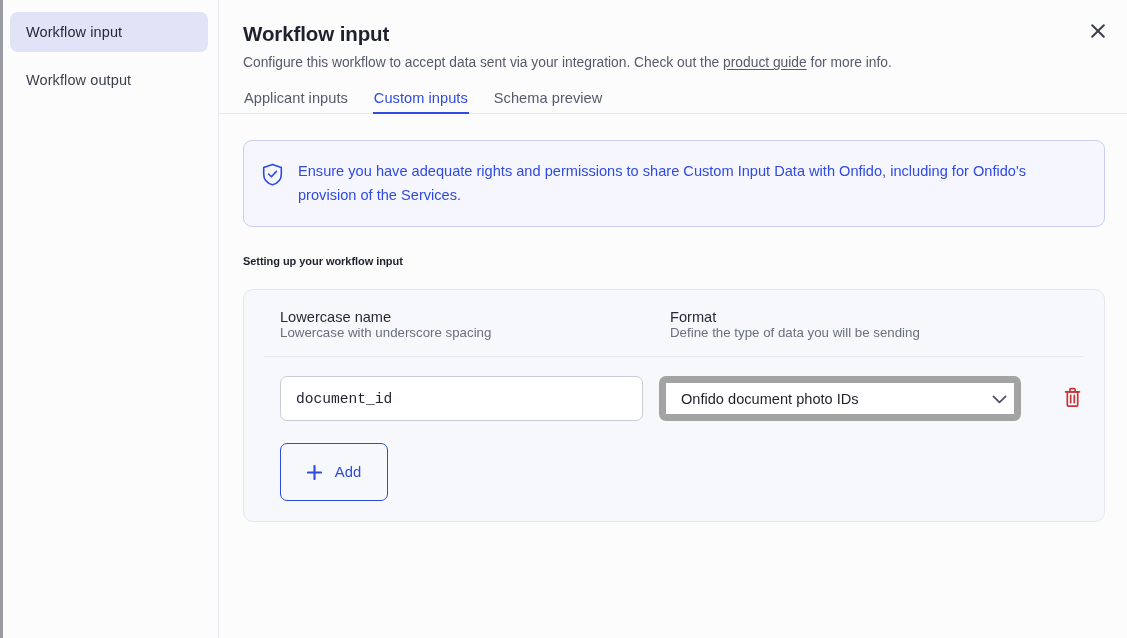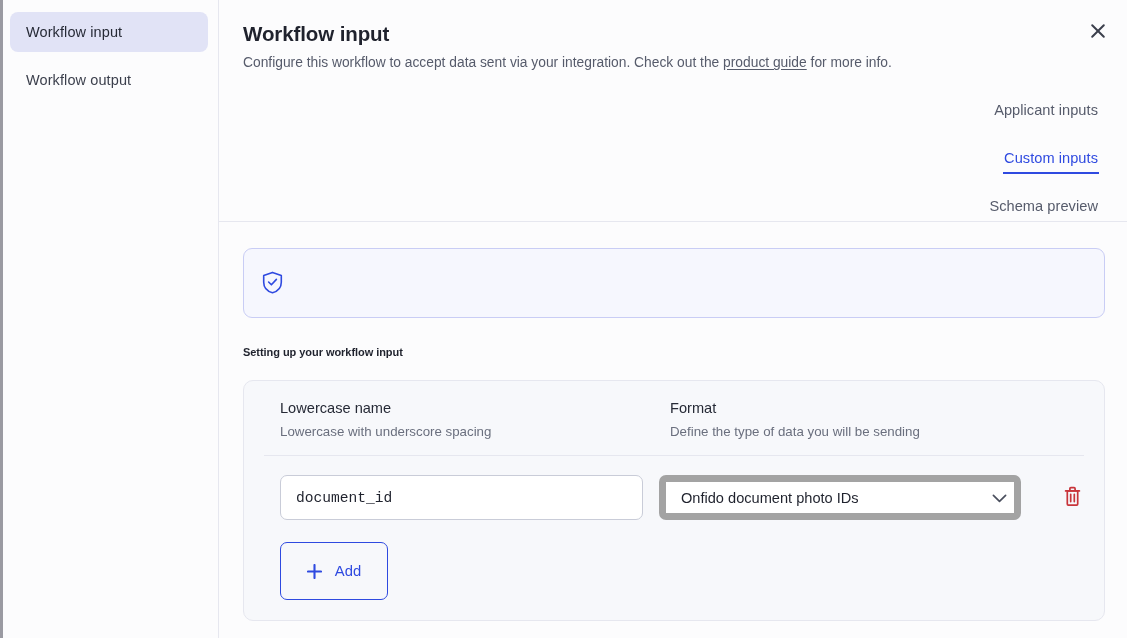--- a/index.html
+++ b/index.html
@@ -105,23 +105,22 @@
   .head .subtitle a {
     color: #565b6b;
     text-decoration: underline;
     text-underline-offset: 2px;
   }
 
   .tabs {
     display: flex;
     align-items: flex-end;
     gap: 24px;
-    margin-top: 29px;
+    margin-top: 17px;
     position: relative;
-    flex-direction: column;
   }
   .tabs::after {
     content: "";
     position: absolute;
     left: -24px;
     right: -28px;
     bottom: 0;
     height: 1px;
     background: #e6e7ef;
   }
@@ -202,21 +201,20 @@
     padding: 0 0 0 18px;
   }
   .col-heads .col-a { width: 390px; flex: 0 0 390px; }
   .col-heads .col-b { flex: 1 1 auto; }
   .col-label {
     font-size: 14.6px;
     color: #262a36;
     font-weight: 400;
   }
   .col-sub {
-    margin-top: 8px;
     font-size: 13.3px;
     color: #6a6f7e;
   }
 
   .divider {
     height: 1px;
     background: #e6e7ef;
     margin: 16px 2px 0 2px;
   }
 
@@ -341,20 +339,21 @@
 
     <div class="body">
 
       <div class="notice">
         <span class="shield">
           <svg width="21" height="23" viewBox="0 0 21 23" fill="none" aria-hidden="true">
             <path d="M10.5 1.4 L19.3 4.5 V11.2 C19.3 16.4 15.6 20.3 10.5 21.7 C5.4 20.3 1.7 16.4 1.7 11.2 V4.5 Z" stroke="#2f4ae0" stroke-width="1.6" stroke-linejoin="round" fill="none"></path>
             <path d="M6.6 11.0 L9.4 13.8 L14.4 8.4" stroke="#2f4ae0" stroke-width="1.6" stroke-linecap="round" stroke-linejoin="round" fill="none"></path>
           </svg>
         </span>
+        <div class="notice-text">Ensure you have adequate rights and permissions to share Custom Input Data with Onfido, including for Onfido's provision of the Services.</div>
       </div>
 
       <div class="section-title">Setting up your workflow input</div>
 
       <div class="card">
 
         <div class="col-heads">
           <div class="col-a">
             <div class="col-label">Lowercase name</div>
             <div class="col-sub">Lowercase with underscore spacing</div>

